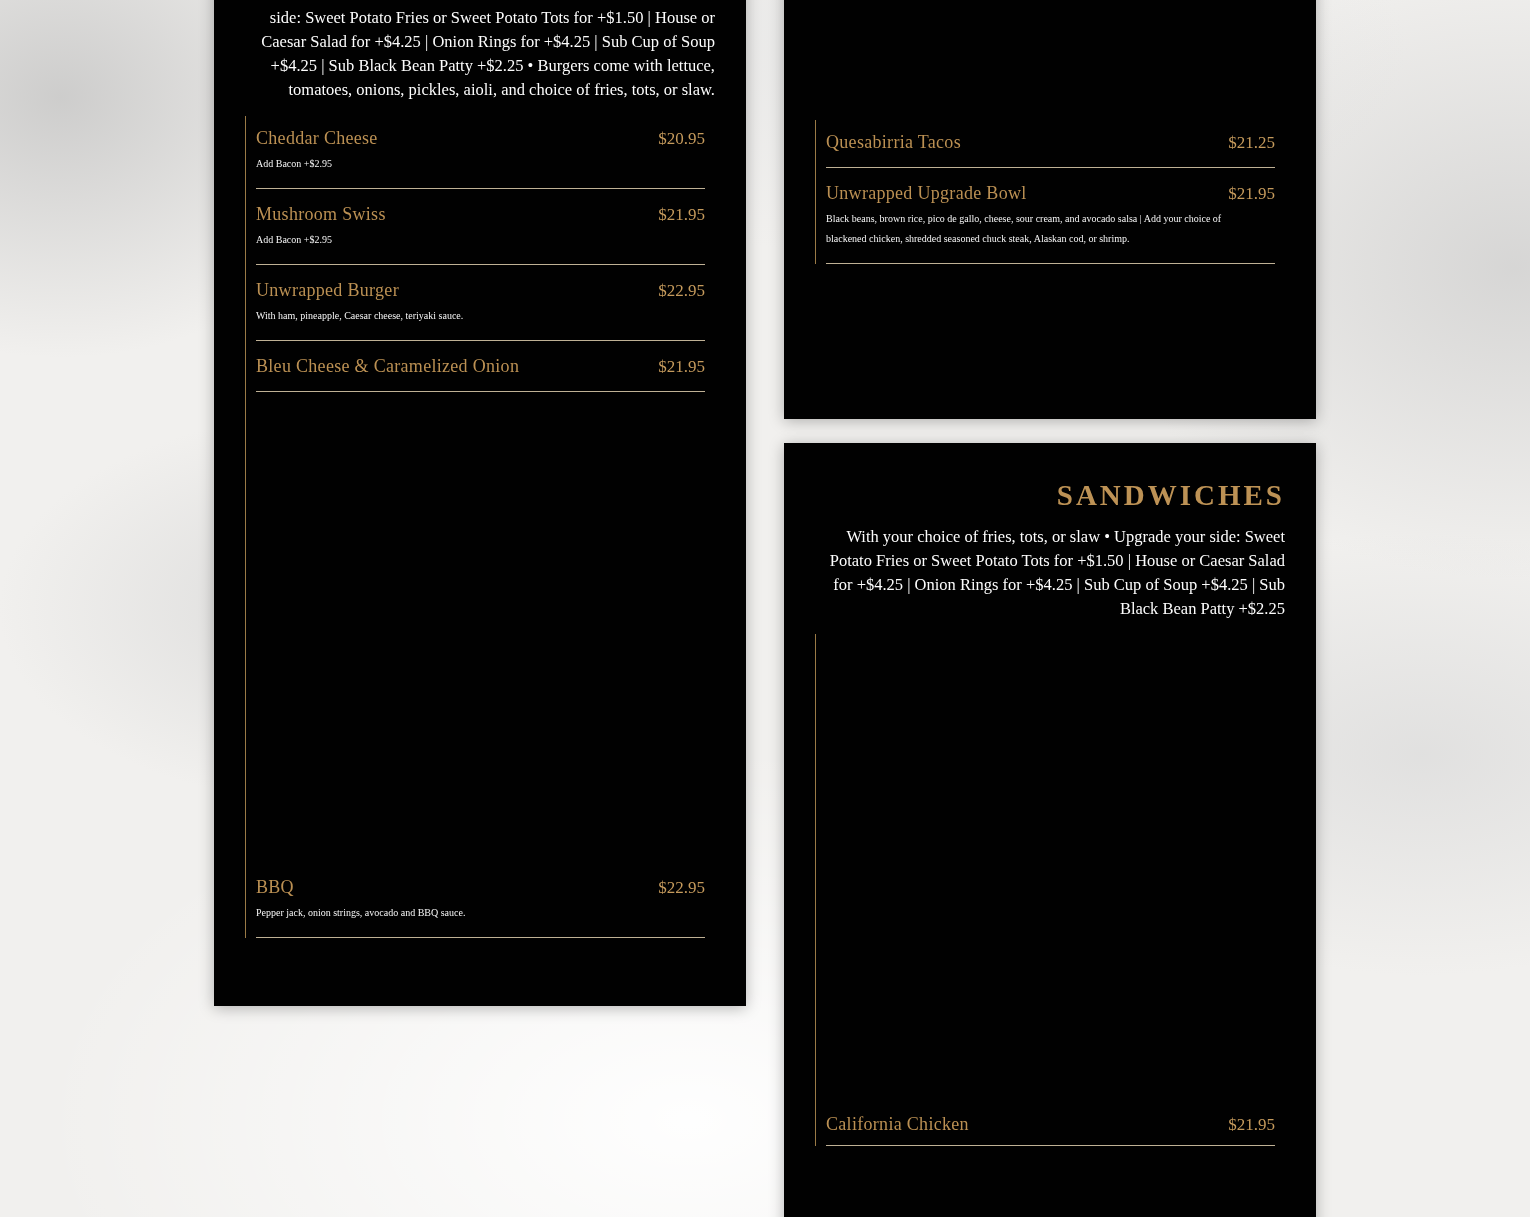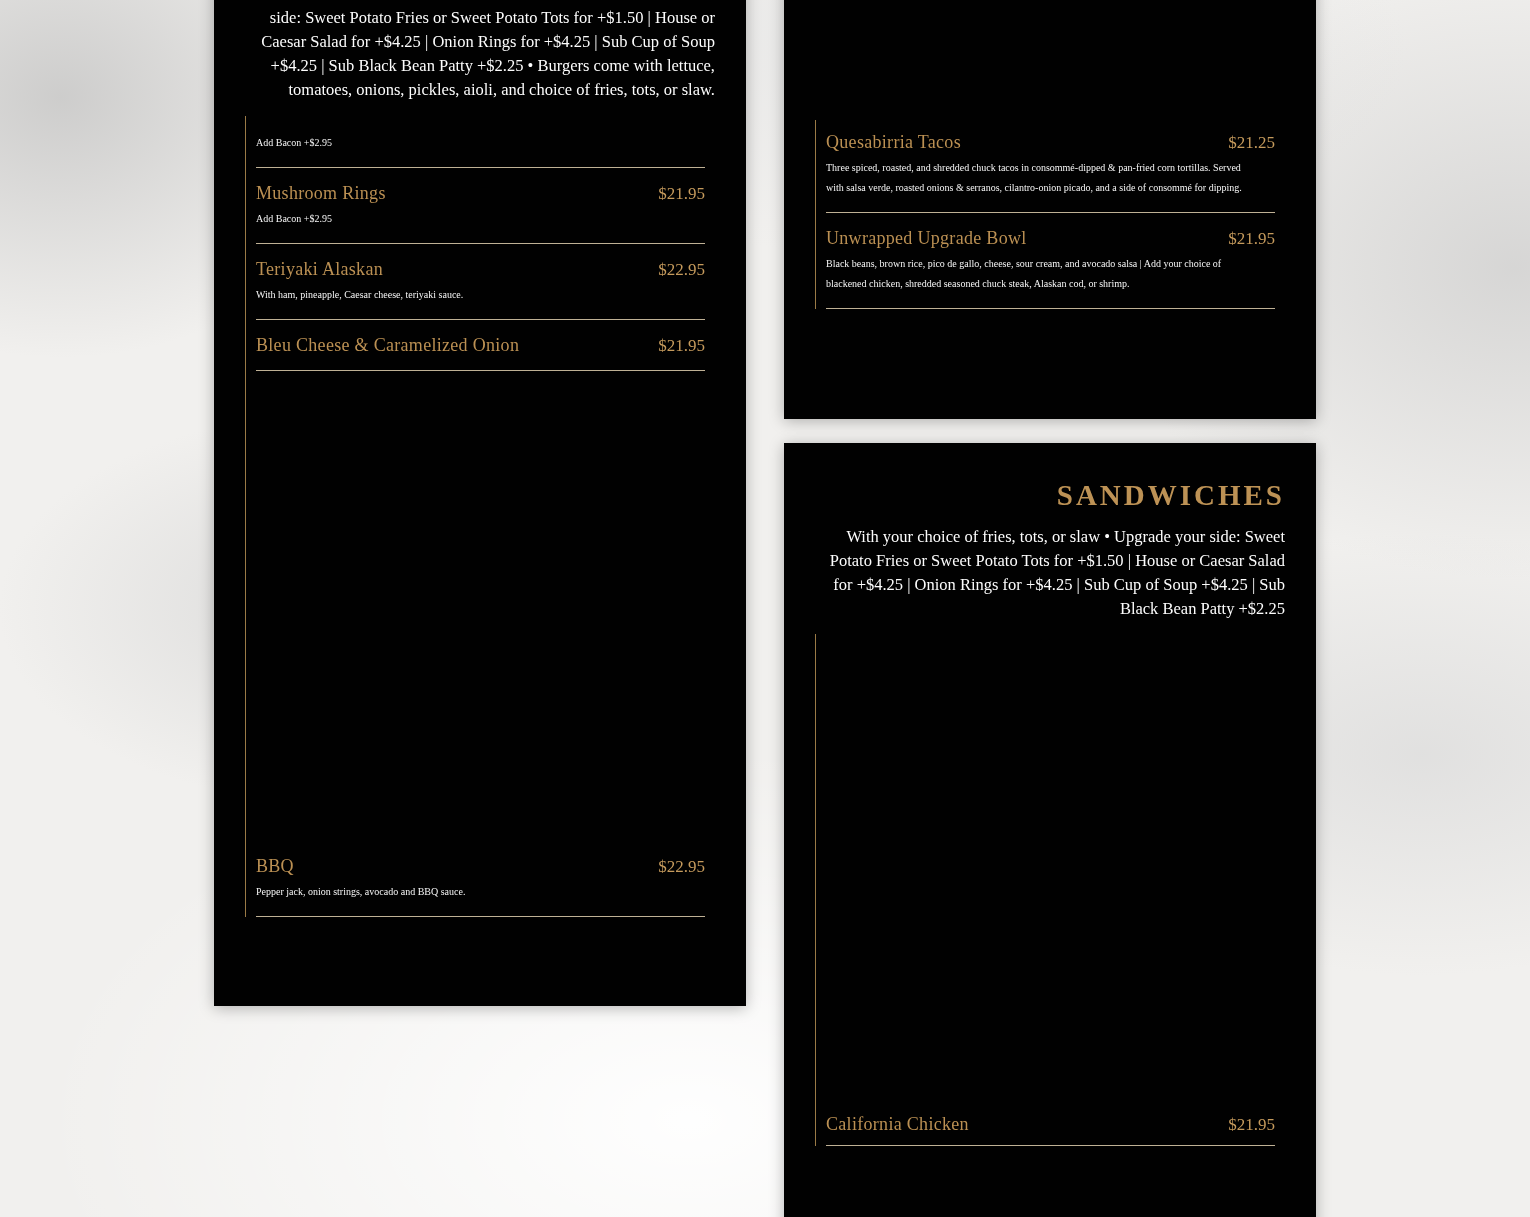--- a/index.html
+++ b/index.html
@@ -89,34 +89,38 @@
   .top-spacer   { height:408px; }
 </style>
 </head>
 <body>
 
 <section class="card card-burgers">
   <p class="intro">side: Sweet Potato Fries or Sweet Potato Tots for +$1.50 | House or Caesar Salad for +$4.25 | Onion Rings for +$4.25 | Sub Cup of Soup +$4.25 | Sub Black Bean Patty +$2.25 • Burgers come with lettuce, tomatoes, onions, pickles, aioli, and choice of fries, tots, or slaw.</p>
   <div class="menu-list">
 
     <div class="item">
+      <div class="item-row">
+        <span class="item-name">Cheddar Cheese</span>
+        <span class="item-price">$20.95</span>
+      </div>
       <div class="item-desc">Add Bacon +$2.95</div>
     </div>
 
     <div class="item">
       <div class="item-row">
-        <span class="item-name">Mushroom Rings</span>
+        <span class="item-name">Mushroom Swiss</span>
         <span class="item-price">$21.95</span>
       </div>
       <div class="item-desc">Add Bacon +$2.95</div>
     </div>
 
     <div class="item">
       <div class="item-row">
-        <span class="item-name">Teriyaki Alaskan</span>
+        <span class="item-name">Unwrapped Burger</span>
         <span class="item-price">$22.95</span>
       </div>
       <div class="item-desc">With ham, pineapple, Caesar cheese, teriyaki sauce.</div>
     </div>
 
     <div class="item">
       <div class="item-row">
         <span class="item-name">Bleu Cheese &amp; Caramelized Onion</span>
         <span class="item-price">$21.95</span>
       </div>
@@ -137,21 +141,20 @@
 
 <section class="card card-tacos">
   <div class="top-spacer"></div>
   <div class="menu-list">
 
     <div class="item">
       <div class="item-row">
         <span class="item-name">Quesabirria Tacos</span>
         <span class="item-price">$21.25</span>
       </div>
-      <div class="item-desc">Three spiced, roasted, and shredded chuck tacos in consommé-dipped &amp; pan-fried corn tortillas. Served with salsa verde, roasted onions &amp; serranos, cilantro-onion picado, and a side of consommé for dipping.</div>
     </div>
 
     <div class="item">
       <div class="item-row">
         <span class="item-name">Unwrapped Upgrade Bowl</span>
         <span class="item-price">$21.95</span>
       </div>
       <div class="item-desc">Black beans, brown rice, pico de gallo, cheese, sour cream, and avocado salsa | Add your choice of blackened chicken, shredded seasoned chuck steak, Alaskan cod, or shrimp.</div>
     </div>
 

